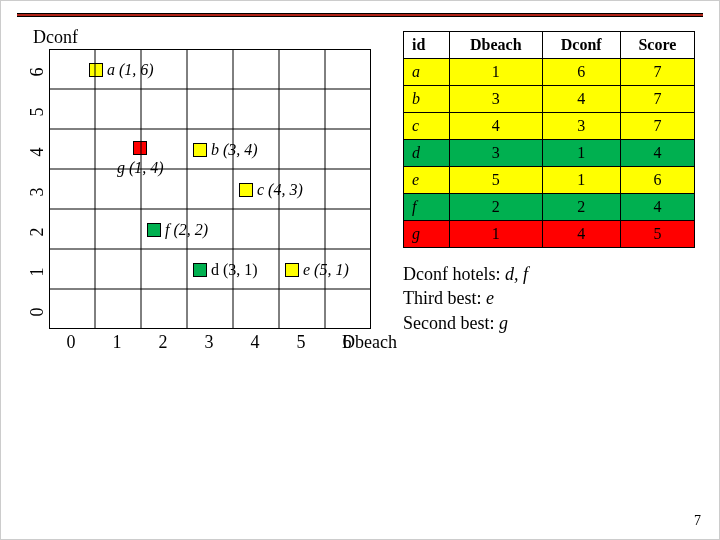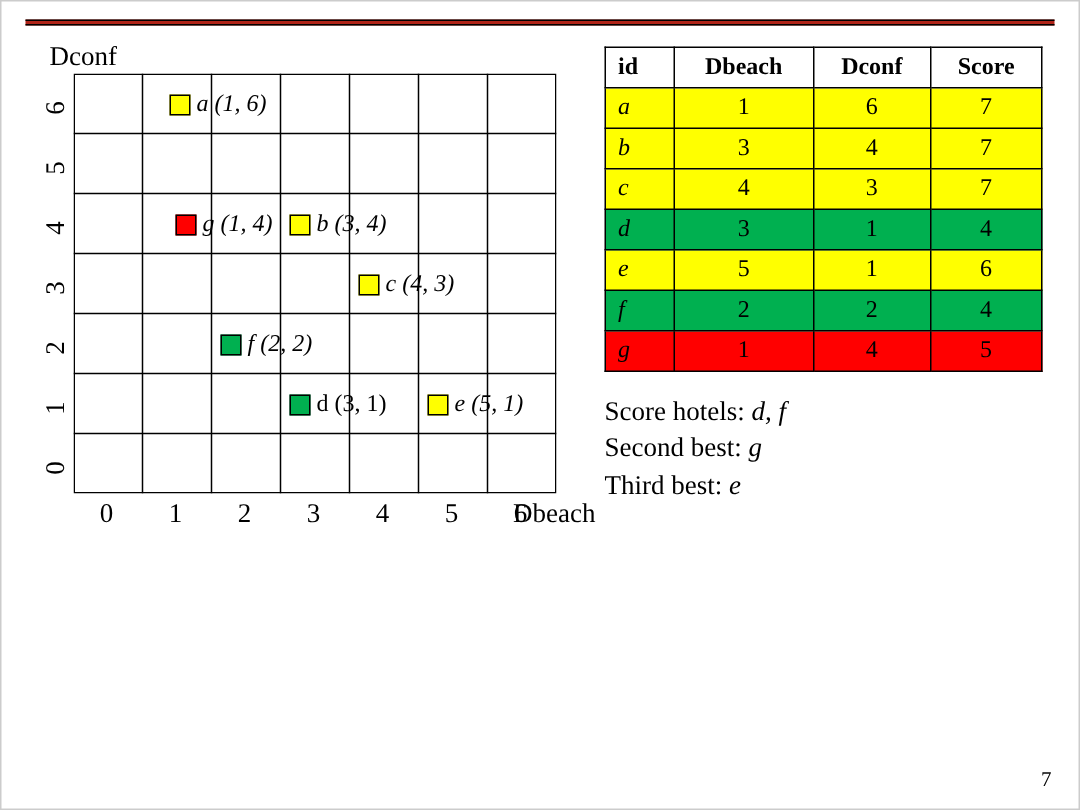--- a/index.html
+++ b/index.html
@@ -162,25 +162,25 @@
 
           <span class="xtick" style="left:12px">0</span>
           <span class="xtick" style="left:58px">1</span>
           <span class="xtick" style="left:104px">2</span>
           <span class="xtick" style="left:150px">3</span>
           <span class="xtick" style="left:196px">4</span>
           <span class="xtick" style="left:242px">5</span>
           <span class="xtick" style="left:288px">6</span>
           <span class="xaxis-label">Dbeach</span>
 
-          <div class="pt" style="left:64px; top:12px;">
+          <div class="pt" style="left:40px; top:12px;">
             <span class="sq yellow"></span>
             <span style="font-style:italic">a (1, 6)</span>
           </div>
-          <div class="pt" style="left:68px; top:92px;">
+          <div class="pt" style="left:68px; top:92px;flex-direction:column;">
             <span class="sq red"></span>
             <span style="font-style:italic">g (1, 4)</span>
           </div>
           <div class="pt" style="left:144px; top:92px;">
             <span class="sq yellow"></span>
             <span style="font-style:italic">b (3, 4)</span>
           </div>
           <div class="pt" style="left:190px; top:132px;align-items:center;">
             <span class="sq yellow"></span>
             <span style="font-style:italic">c (4, 3)</span>
@@ -269,21 +269,21 @@
             <tr class="row-red">
               <td>g</td>
               <td style="font-style: normal;">1</td>
               <td style="font-style: normal;">4</td>
               <td style="font-style: normal;">5</td>
             </tr>
           </tbody>
       </table>
 
       <div class="bestlist">
-        <div><span>Score hotels: </span><span class="it">d, f</span></div>
+        <div><span>Dconf hotels: </span><span class="it">d, f</span></div>
+        <div><span>Third best: </span><span class="it">e</span></div>
         <div><span>Second best: </span><span class="it">g</span></div>
-        <div><span>Third best: </span><span class="it">e</span></div>
       </div>
     </div>
   </div>
 
   <div class="pagenum">7</div>
 </div>
 
 </body></html>

